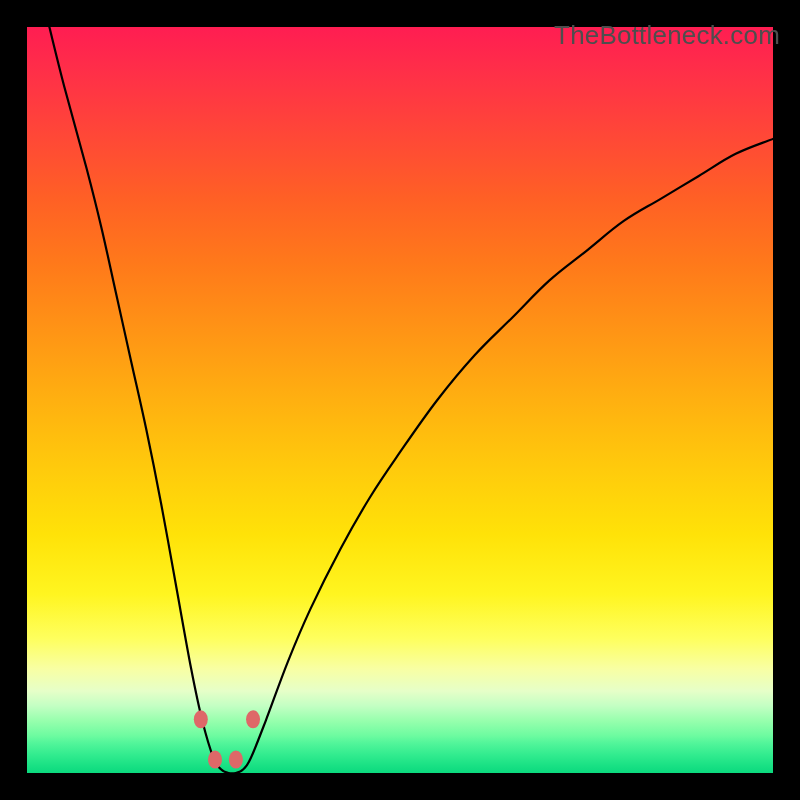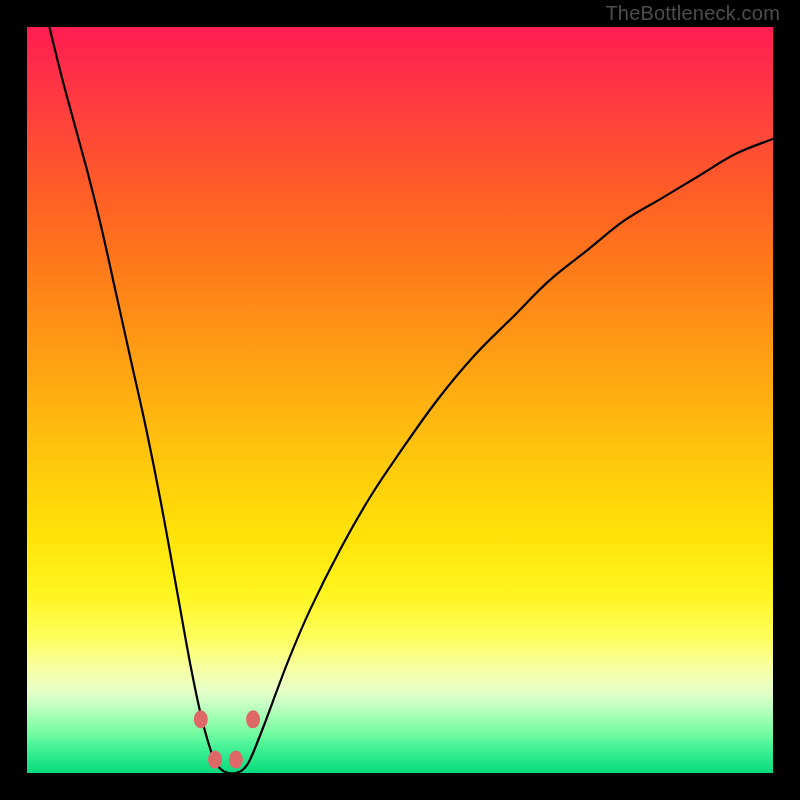--- a/index.html
+++ b/index.html
@@ -51,23 +51,23 @@
   }
   .curve {
     position: absolute;
     left: 0;
     top: 0;
     width: 746px;
     height: 746px;
   }
   .watermark {
     position: absolute;
-    top: 2px;
+    top: 20px;
     right: 20px;
-    font-size: 20px;
+    font-size: 26px;
     font-weight: 400;
     color: #4e4e4e;
     letter-spacing: 0.2px;
     user-select: none;
   }
   .markers .dot {
     fill: #de6868;
     opacity: 1;
   }
 </style>

